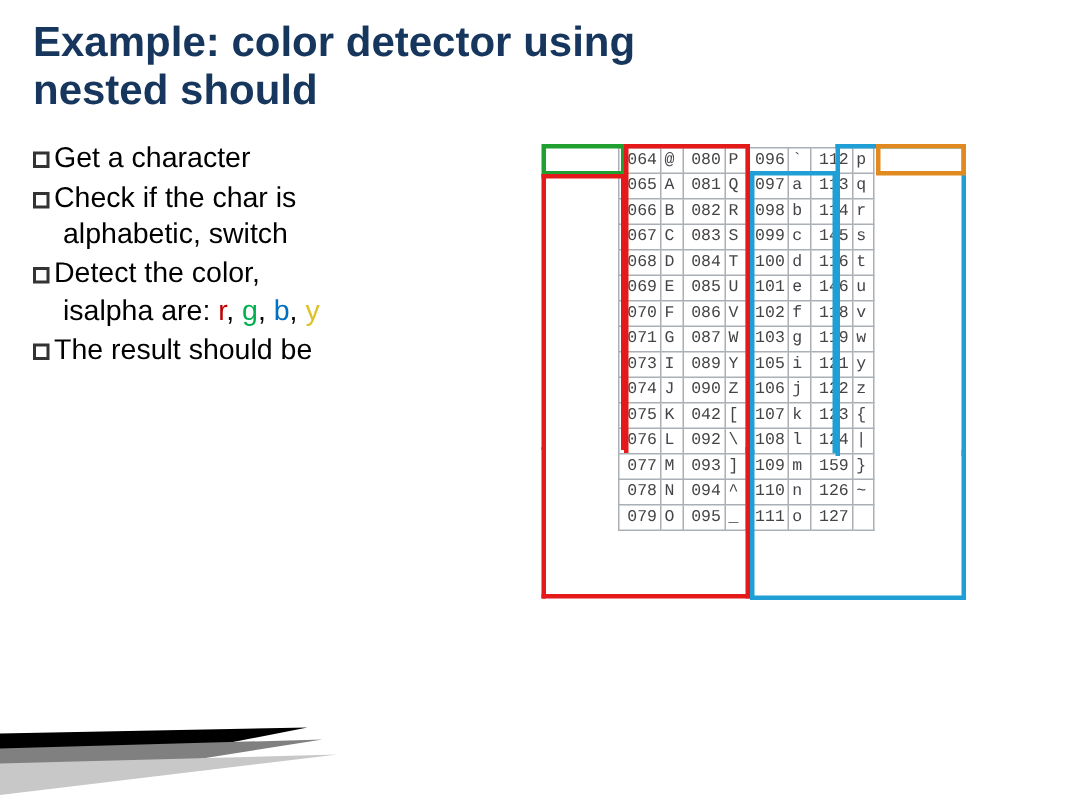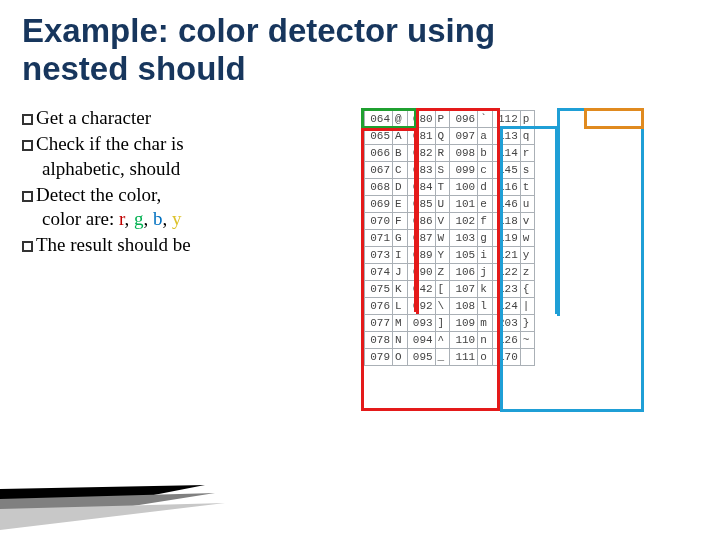--- a/index.html
+++ b/index.html
@@ -8,35 +8,35 @@
     height: 540px;
     background: #fff;
     font-family: Verdana, Geneva, sans-serif;
     position: relative;
     overflow: hidden;
   }
   .title {
     font-family: Tahoma, Verdana, sans-serif;
     color: #17365d;
     font-weight: bold;
-    font-size: 33px;
+    font-size: 28px;
     line-height: 1.15;
     padding: 12px 0 0 22px;
   }
   .content {
     display: flex;
     padding: 18px 0 0 22px;
   }
   .bullets {
     width: 330px;
     font-size: 19px;
     line-height: 1.28;
     color: #000;
   }
-  .bullet { margin-bottom: 2px; font-family: Liberation Serif, serif; }
+  .bullet { margin-bottom: 2px; }
   .sq {
     display: inline-block;
     width: 11px;
     height: 11px;
     border: 2px solid #333;
     margin-right: 3px;
     vertical-align: -1px;
   }
   .italic { font-style: italic; }
   .indent { padding-left: 20px; }
@@ -47,20 +47,21 @@
   .table-wrap {
     position: relative;
     margin-left: 12px;
     padding-top: 4px;
   }
   table {
     border-collapse: collapse;
     font-family: "Courier New", monospace;
     font-size: 11px;
     color: #444;
+    margin-left: 48px;
   }
   td {
     border: 1px solid #aab0b6;
     padding: 2px 5px 2px 5px;
     white-space: nowrap;
   }
   td.num { text-align: right; width: 28px; padding-right: 2px; }
   td.ch { width: 13px; text-align: center; padding-left: 2px; }
   .box-red, .box-blue, .box-green, .box-orange {
     position: absolute;
@@ -89,26 +90,26 @@
 </div>
 
 <div class="content">
 
   <div class="bullets">
     <div class="bullet">
       <span class="sq"></span><span>Get</span><span> a character</span>
     </div>
     <div class="bullet">
       <span class="sq"></span><span>Check</span><span> if the char is</span>
-      <div class="indent">alphabetic, should</div>
+      <div class="indent">alphabetic, switch</div>
     </div>
     <div class="bullet">
       <span class="sq"></span><span>Detect</span><span> the color,</span>
       <div class="indent">
-        <span>color are: </span><span class="r">r</span><span>, </span><span class="g">g</span><span>, </span><span class="b">b</span><span>, </span><span class="y">y</span>
+        <span>isalpha are: </span><span class="r">r</span><span>, </span><span class="g">g</span><span>, </span><span class="b">b</span><span>, </span><span class="y">y</span>
       </div>
     </div>
     <div class="bullet">
       <span class="sq"></span><span>The</span><span> result should be</span>
     </div>
   </div>
 
   <div class="table-wrap">
     <table>
       <tbody id="ascii-body">
@@ -232,41 +233,41 @@
             <td class="num">124</td>
             <td class="ch">|</td>
           </tr>
           <tr>
             <td class="num">077</td>
             <td class="ch">M</td>
             <td class="num">093</td>
             <td class="ch">]</td>
             <td class="num">109</td>
             <td class="ch">m</td>
-            <td class="num">203</td>
+            <td class="num">159</td>
             <td class="ch">}</td>
           </tr>
           <tr>
             <td class="num">078</td>
             <td class="ch">N</td>
             <td class="num">094</td>
             <td class="ch">^</td>
             <td class="num">110</td>
             <td class="ch">n</td>
             <td class="num">126</td>
             <td class="ch">~</td>
           </tr>
           <tr>
             <td class="num">079</td>
             <td class="ch">O</td>
             <td class="num">095</td>
             <td class="ch">_</td>
             <td class="num">111</td>
             <td class="ch">o</td>
-            <td class="num">170</td>
+            <td class="num">127</td>
             <td class="ch">&nbsp;</td>
           </tr>
         </tbody>
     </table>
 
     <div class="box-green" style="left:-3px; top:2px; width:56px; height:21px;"></div>
     <div class="box-red" style="left:-3px; top:22px; width:56px; height:184px; border-bottom:none;"></div>
     <div class="box-red" style="left:-3px; top:204px; width:139px; height:101px; border-top:none;"></div>
     <div class="box-red" style="left:52px; top:2px; width:84px; height:206px; border-bottom:none;"></div>
     <div class="box-blue" style="left:136px; top:20px; width:58px; height:188px; border-bottom:none;"></div>

